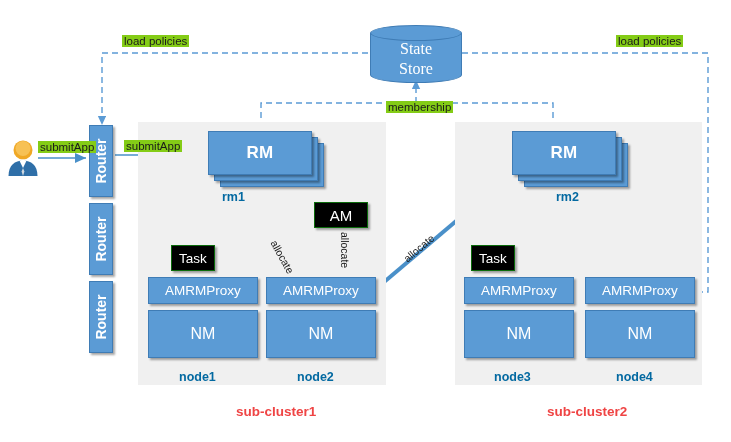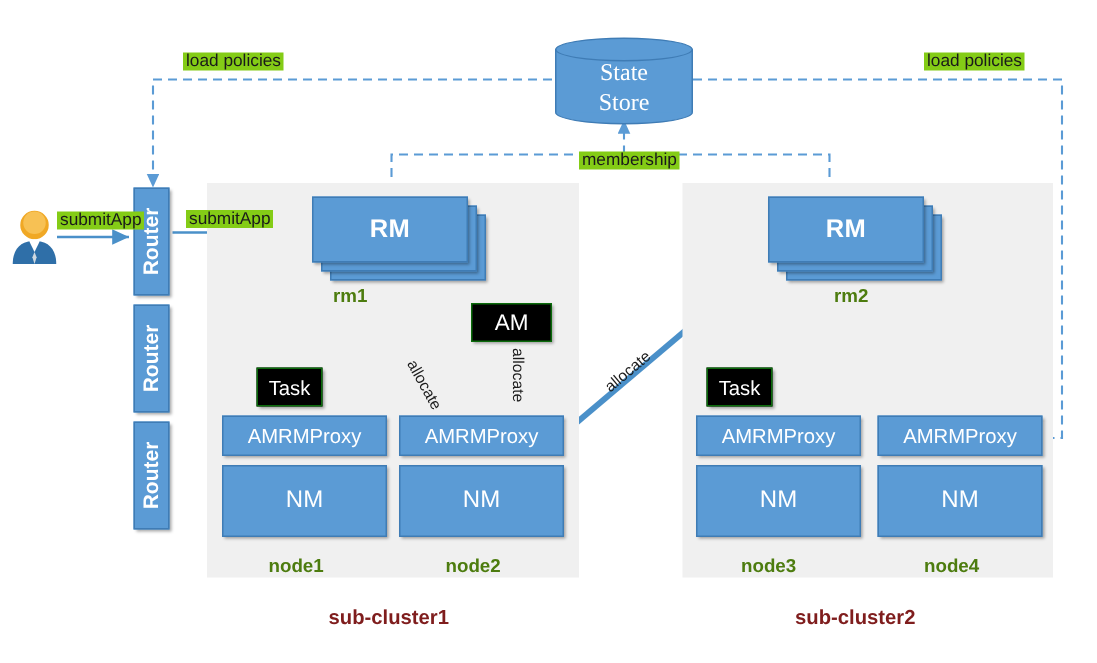--- a/index.html
+++ b/index.html
@@ -157,37 +157,38 @@
     font-size: 16px;
     line-height: 20px;
     font-family: Liberation Serif, serif;
   }
 
   
   .caption {
     position: absolute;
     font-size: 12.5px;
     font-weight: bold;
-    color: #4d7c0f;
+    color: #0369a1;
     white-space: nowrap;
   }
   .edge-label {
     position: absolute;
     font-size: 11.5px;
     color: #1A1A1A;
     white-space: nowrap;
     background: #84cc16;
     padding: 0 2px;
   }
   .subcluster-caption {
     position: absolute;
     font-size: 13.5px;
     font-weight: bold;
-    color: #7f1d1d;
-    white-space: nowrap;
+    color: #ef4444;
+    white-space: nowrap;
+    margin-left: 17px;
   }
   .allocate-label {
     position: absolute;
     font-size: 10.5px;
     color: #1A1A1A;
     white-space: nowrap;
   }
 
   
   .user-icon {

